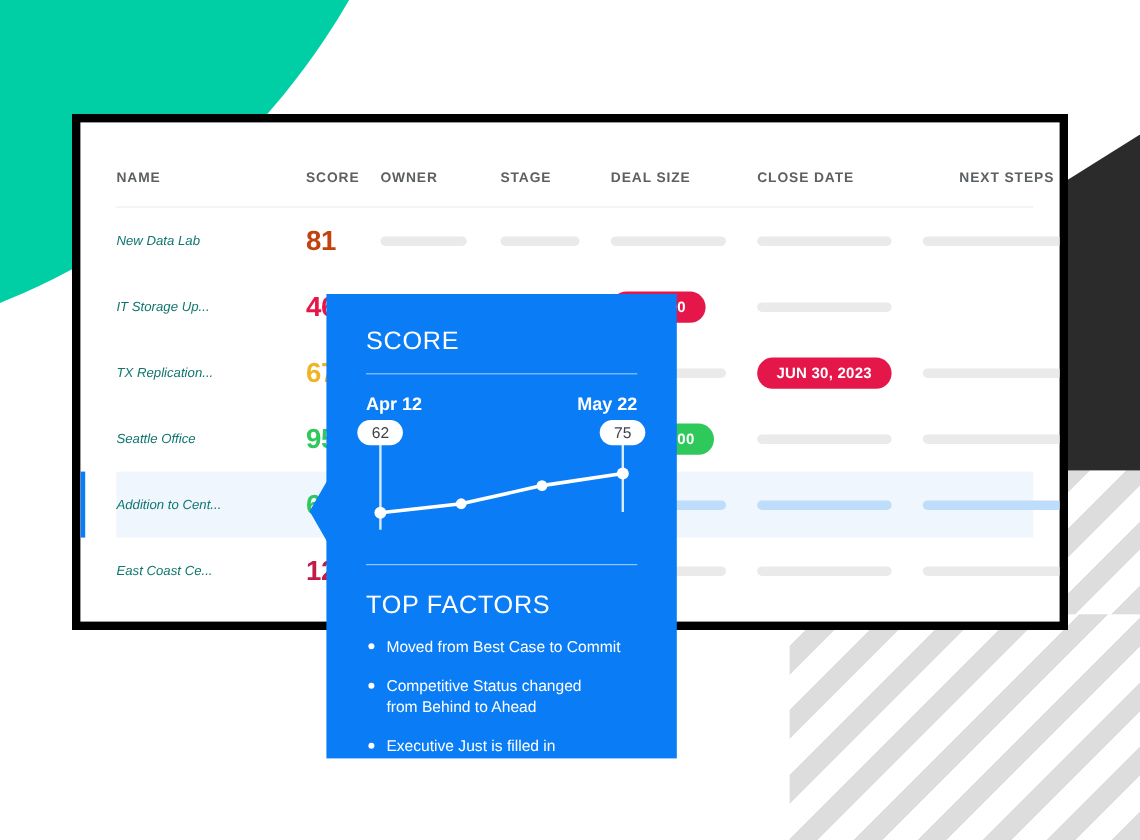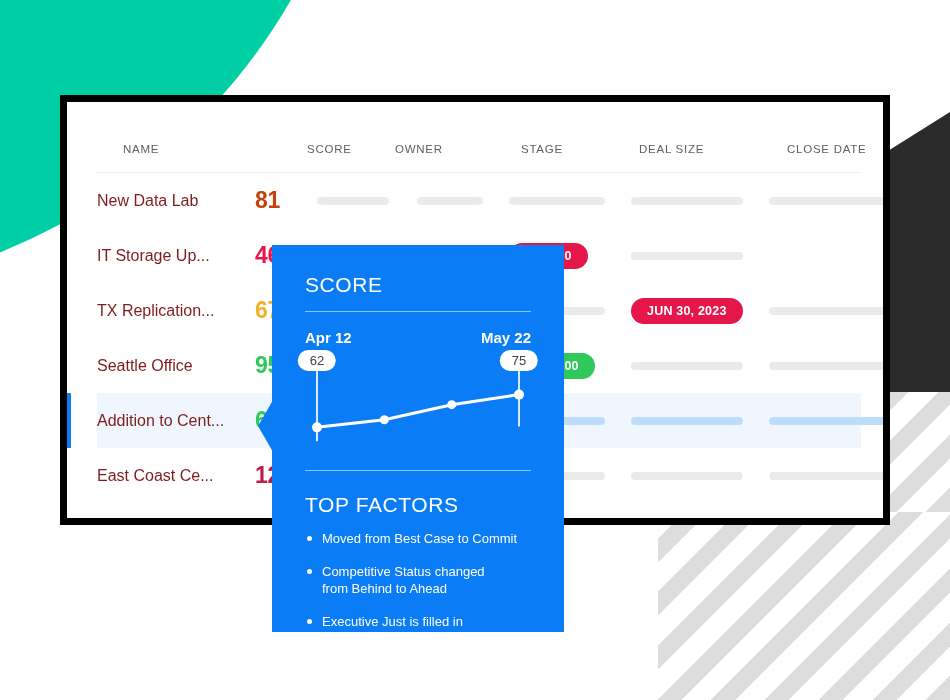--- a/index.html
+++ b/index.html
@@ -100,22 +100,21 @@
     align-items: center;
     height: 38px;
     border-bottom: 1px solid #eceded;
     padding-bottom: 4px;
   }
   .th {
     font-size: 11.5px;
     letter-spacing: 0.75px;
     color: #5d6063;
     text-transform: uppercase;
-    font-weight: 400;
-    margin-left: 26px;
+    font-weight: 700;
   }
 
   .col-name   { width: 158px; flex: 0 0 158px; }
   .col-score  { width: 62px;  flex: 0 0 62px; }
   .col-owner  { width: 100px; flex: 0 0 100px; }
   .col-stage  { width: 92px;  flex: 0 0 92px; }
   .col-deal   { width: 122px; flex: 0 0 122px; }
   .col-close  { width: 138px; flex: 0 0 138px; }
   .col-next   { width: 140px; flex: 0 0 140px; text-align: center; }
 
@@ -130,23 +129,24 @@
     content: "";
     position: absolute;
     left: -30px;
     top: 0;
     bottom: 0;
     width: 4px;
     background: #0a7cf5;
   }
 
   .cell-name {
-    font-size: 16px;
-    color: #7f1d1d;
+    font-size: 11px;
+    color: #0f766e;
     white-space: nowrap;
+    font-style: italic;
   }
   .cell-score {
     font-size: 23px;
     font-weight: bold;
     letter-spacing: -0.3px;
   }
 
   .bar {
     height: 8px;
     border-radius: 4px;

